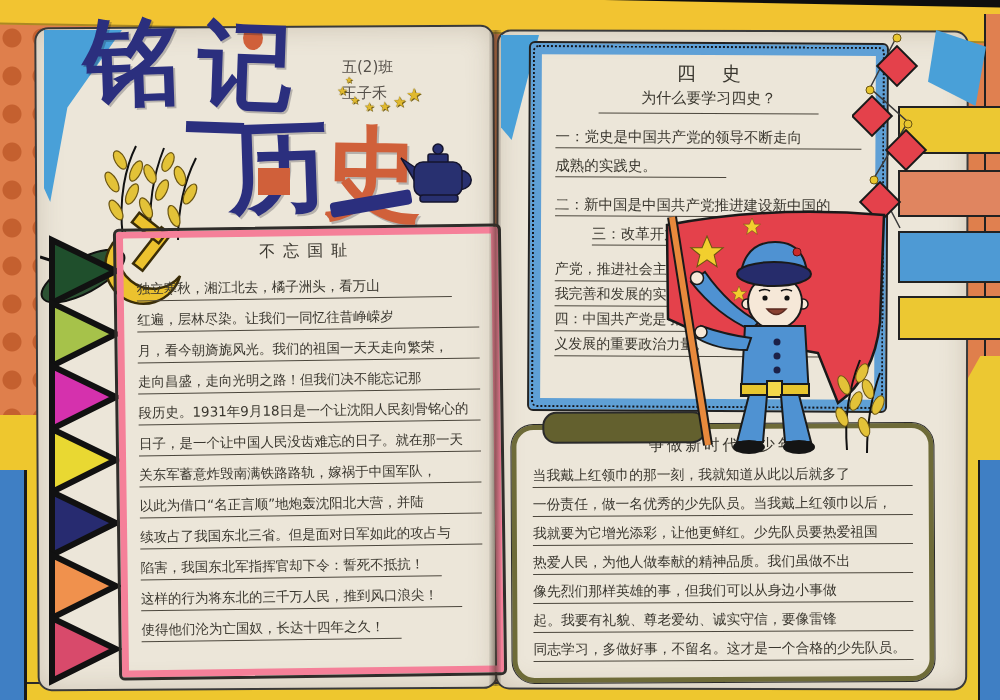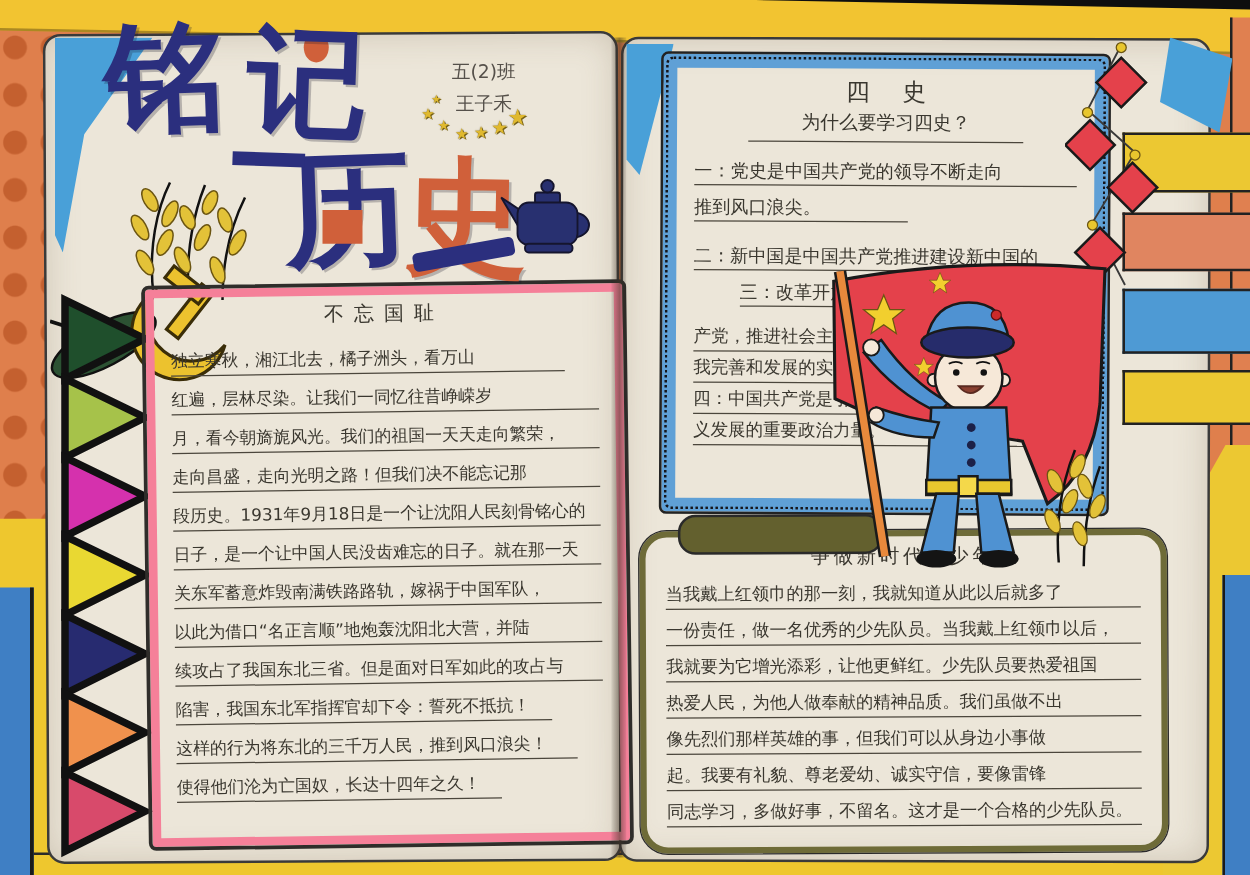--- a/index.html
+++ b/index.html
@@ -49,21 +49,21 @@
   .t-shi{left:322px;top:124px;font-size:100px;color:#d0603a;transform:rotate(1deg);}
   .t-dot{position:absolute;left:243px;top:26px;width:20px;height:24px;border-radius:50%;
     background:#d0603a;z-index:4;}
   .t-sq{position:absolute;left:258px;top:168px;width:32px;height:27px;background:#d0603a;z-index:6;}
   .t-swoosh{position:absolute;left:330px;top:196px;width:82px;height:15px;background:#2b2f7e;
     transform:rotate(-10deg);border-radius:4px;z-index:6;}
   .t-stroke{position:absolute;left:186px;top:122px;width:58px;height:11px;background:#2b2f7e;
     transform:rotate(2deg);z-index:5;}
   .teapot{position:absolute;left:400px;top:138px;z-index:5;}
   
-  .class-info{position:absolute;left:342px;top:44px;width:90px;text-align:center;font-size:15px;
+  .class-info{position:absolute;left:342px;top:54px;width:90px;font-size:15px;
     color:#55504a;line-height:26px;z-index:5;}
   .star{position:absolute;color:#e0b92f;text-shadow:0 0 1px #5a4a10,1px 1px 0 #7a651a;z-index:5;}
   .s1{left:337px;top:84px;font-size:12px;}  .s2{left:350px;top:94px;font-size:11px;}
   .s3{left:364px;top:100px;font-size:12px;} .s4{left:379px;top:99px;font-size:13px;}
   .s5{left:393px;top:93px;font-size:15px;}  .s6{left:406px;top:84px;font-size:18px;}
   .s7{left:345px;top:75px;font-size:9px;}
   
   .panel-pink{position:absolute;left:116px;top:226px;width:388px;height:452px;z-index:4;
     border:3px solid #2f2d2a;border-radius:6px;box-shadow:inset 0 0 0 7px #f58099;
     transform:rotate(-.8deg);padding:10px 20px 0;box-sizing:border-box;}
@@ -222,21 +222,21 @@
       <div class="hl">这样的行为将东北的三千万人民，推到风口浪尖！</div>
       <div class="hl">使得他们沦为亡国奴，长达十四年之久！</div>
     </div>
   </div>
 
   <div class="panel-blue">
     <h3>四史</h3>
     <div class="fh-sub">为什么要学习四史？</div>
     <div class="fh">
       <div class="hl">一：党史是中国共产党的领导不断走向</div>
-      <div class="hl">推到风口浪尖。</div>
+      <div class="hl">成熟的实践史。</div>
       <div class="hl">二：新中国是中国共产党推进建设新中国的</div>
       <div class="hl">三：改革开放史是中国共</div>
       <div class="hl">产党，推进社会主意制度自</div>
       <div class="hl">我完善和发展的实践史。</div>
       <div class="hl">四：中国共产党是引领世界社会主</div>
       <div class="hl">义发展的重要政治力量。</div>
     </div>
   </div>
 
   <div class="panel-olive">

